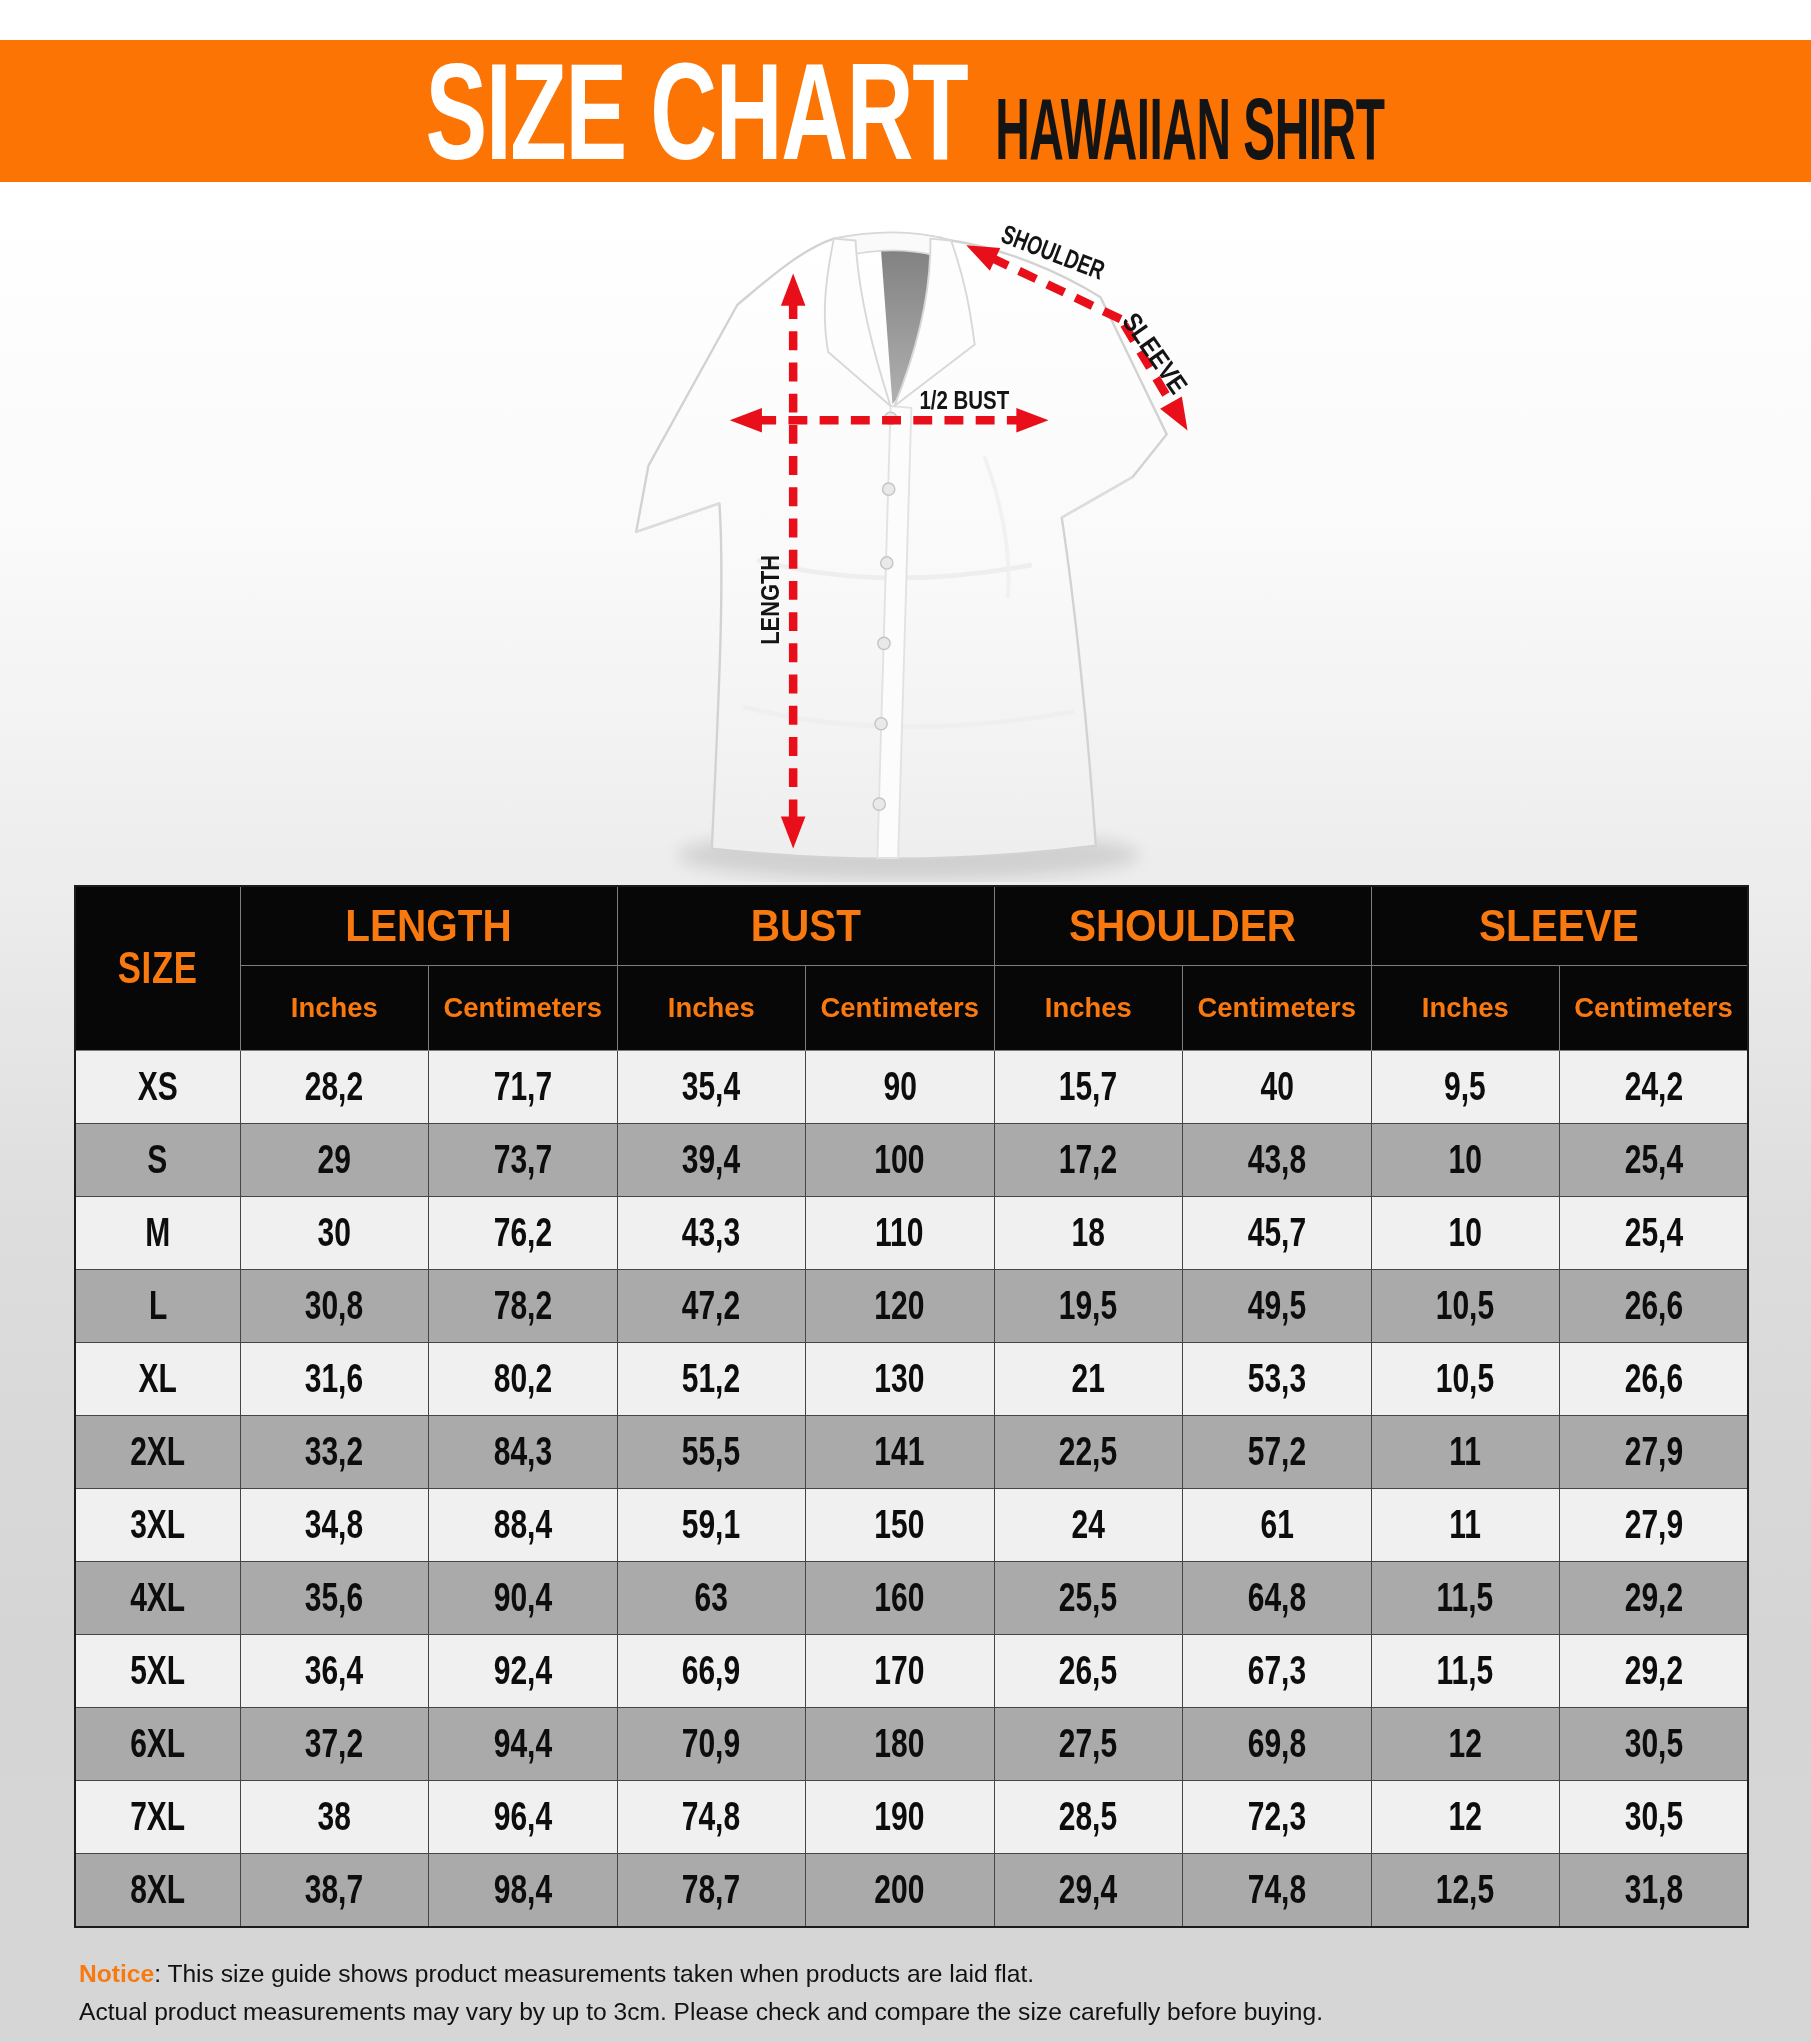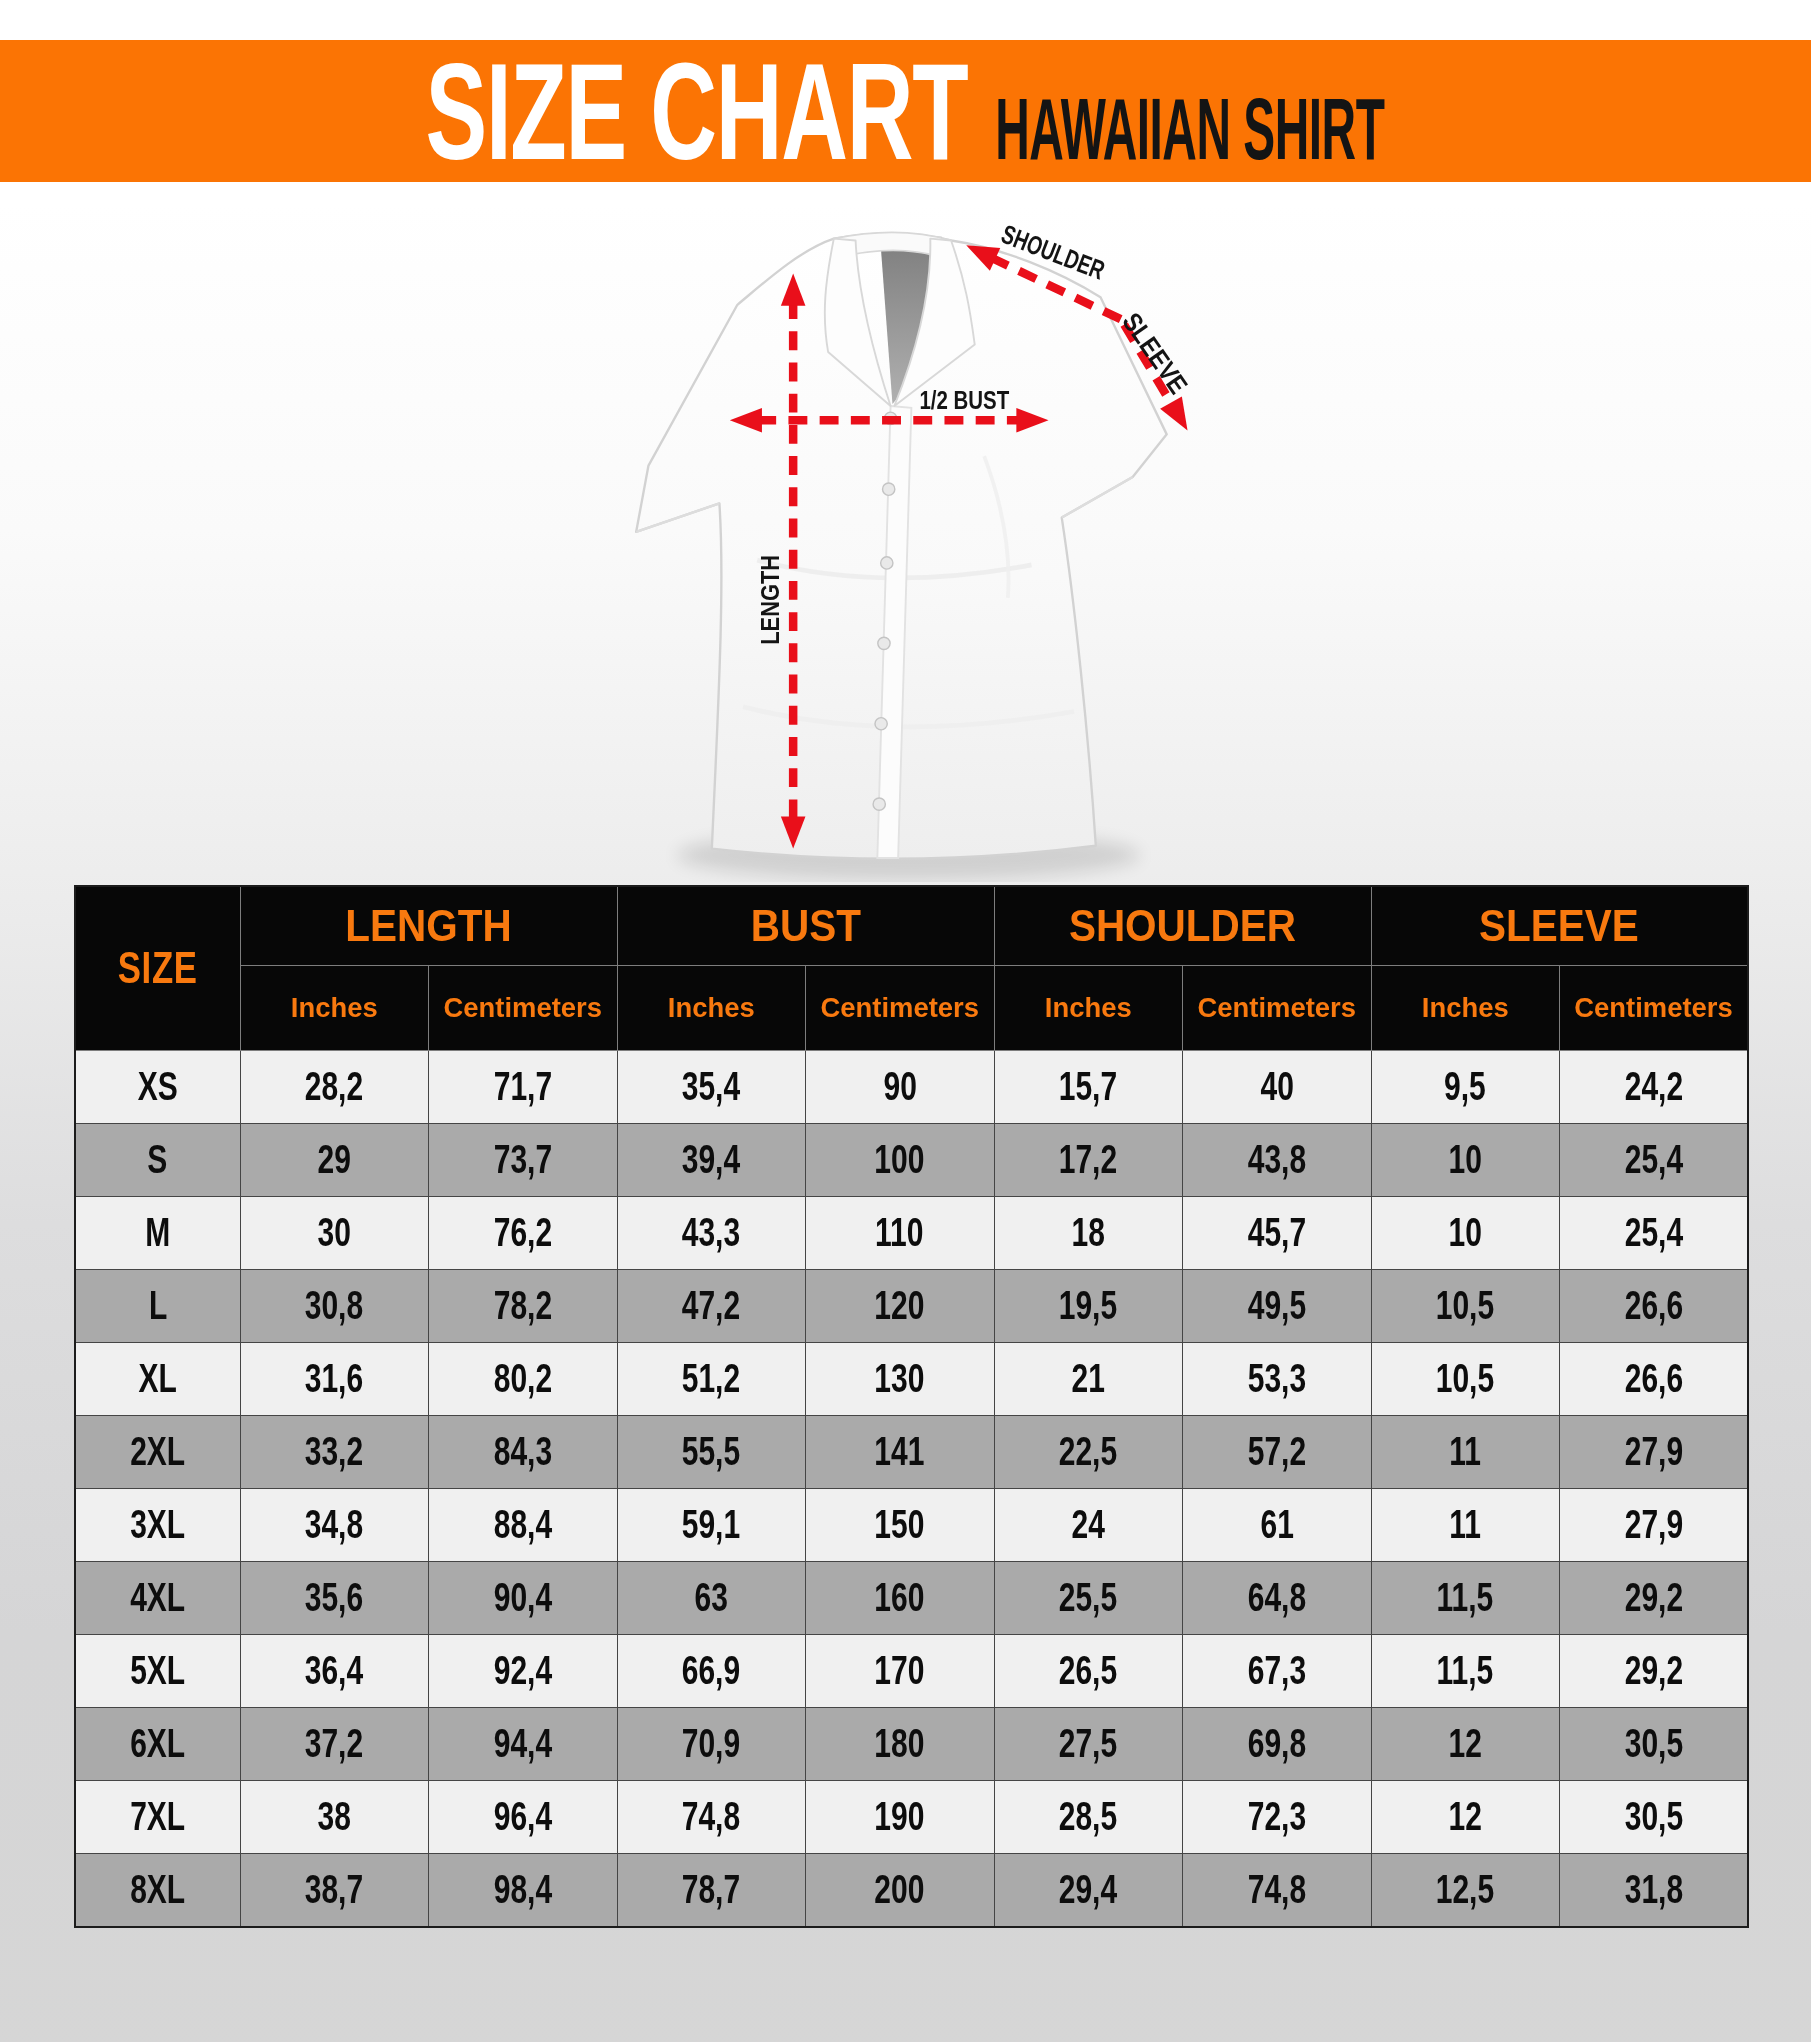--- a/index.html
+++ b/index.html
@@ -292,15 +292,19 @@
             <td><span class="sq" style="transform: scaleX(0.75); margin-left: -8.3px; margin-right: -8.3px;">200</span></td>
             <td><span class="sq" style="transform: scaleX(0.75); margin-left: -9.7px; margin-right: -9.7px;">29,4</span></td>
             <td><span class="sq" style="transform: scaleX(0.75); margin-left: -9.7px; margin-right: -9.7px;">74,8</span></td>
             <td><span class="sq" style="transform: scaleX(0.75); margin-left: -9.7px; margin-right: -9.7px;">12,5</span></td>
             <td><span class="sq" style="transform: scaleX(0.75); margin-left: -9.7px; margin-right: -9.7px;">31,8</span></td>
           </tr>
         </tbody>
     </table>
   </div>
 
+  <div class="notice">
+    <p><span class="notice-label">Notice</span><span>: This size guide shows product measurements taken when products are laid flat.</span></p>
+    <p>Actual product measurements may vary by up to 3cm. Please check and compare the size carefully before buying.</p>
+  </div>
 
 </div>
 
 
 </body></html>

